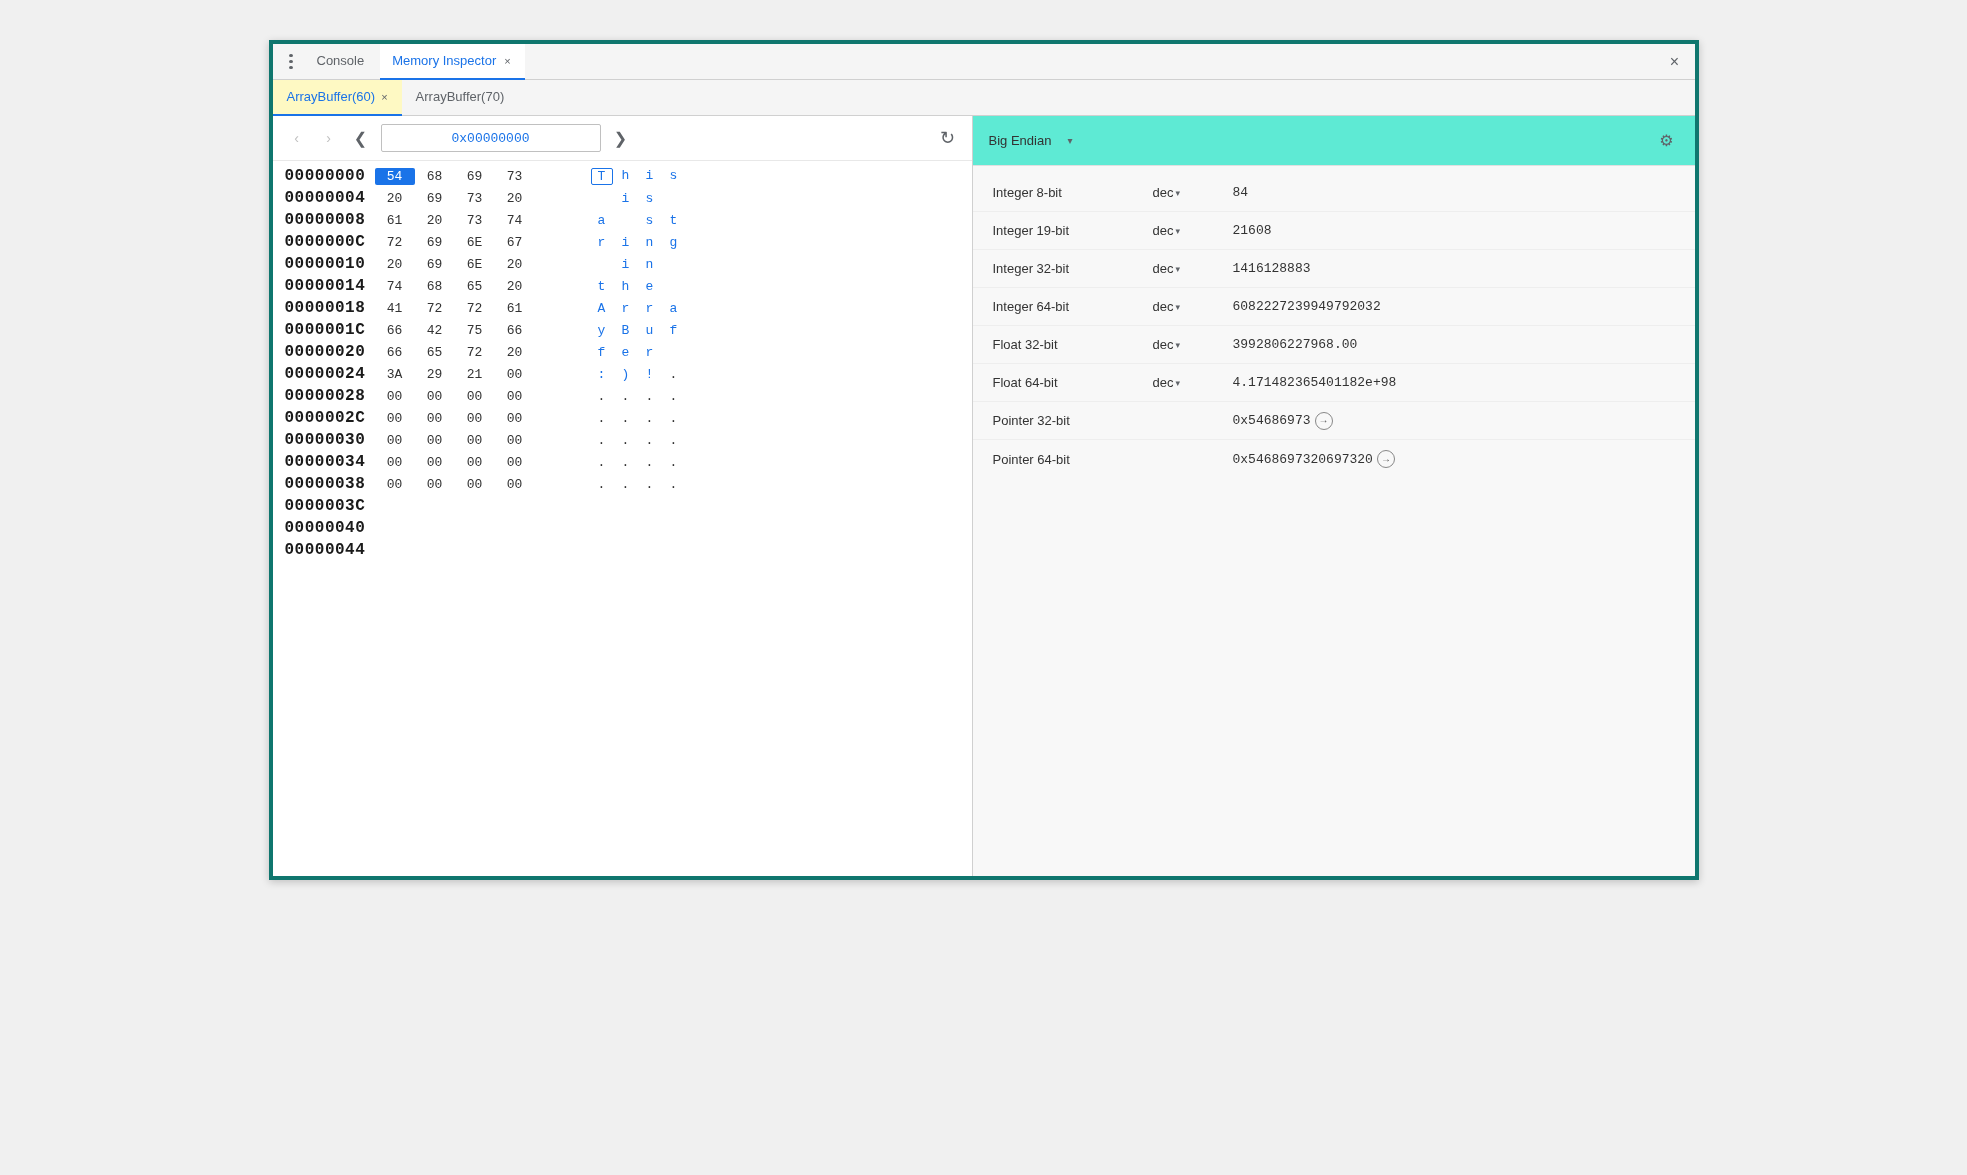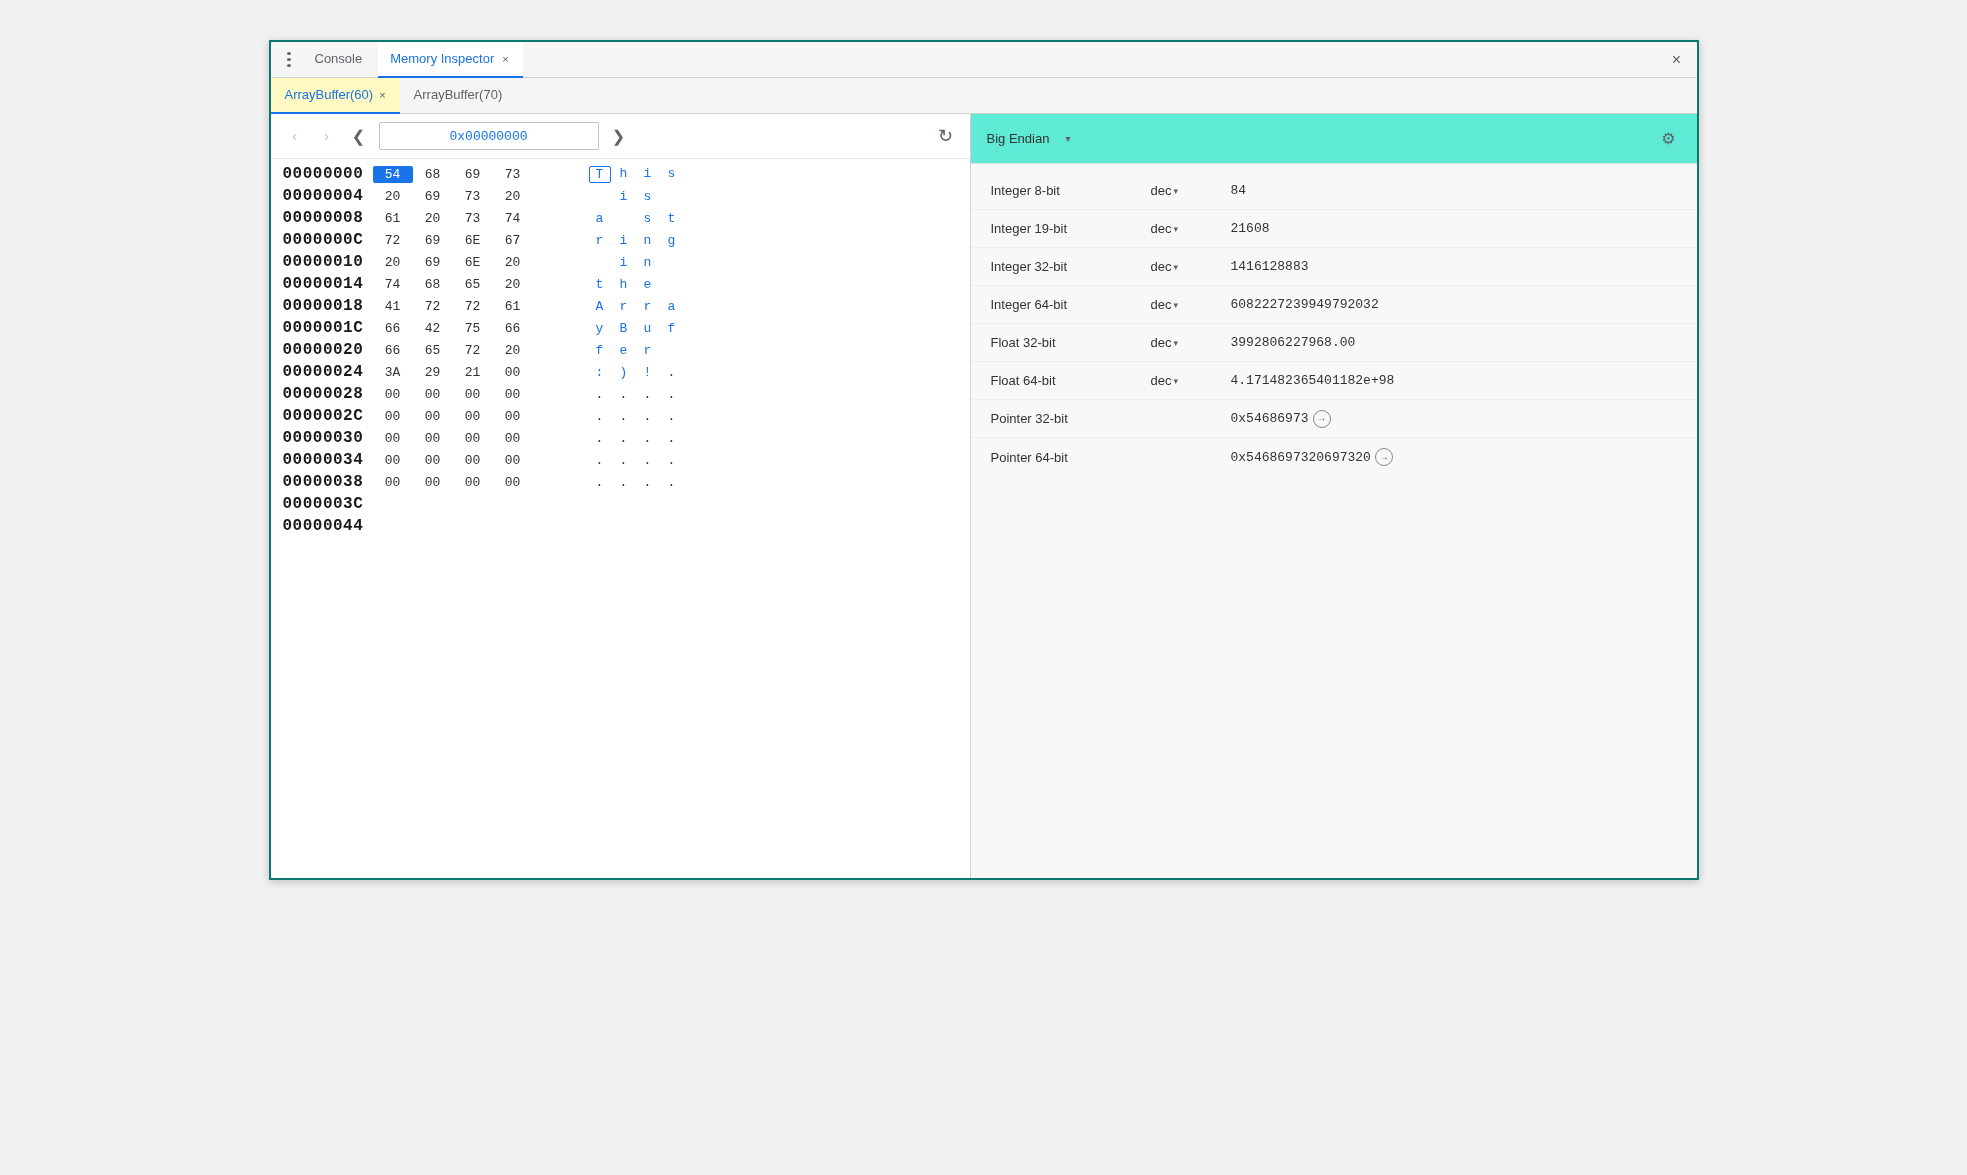--- a/index.html
+++ b/index.html
@@ -8,21 +8,21 @@
       font-size: 13px;
       background: #f0f0f0;
       width: 1967px;
       height: 1175px;
       overflow: hidden;
     }
     .devtools-window {
       width: 1430px;
       height: 840px;
       background: #ffffff;
-      border: 2px solid #0f766e;
+      border: 4px solid #0f766e;
       display: flex;
       flex-direction: column;
       margin: 40px auto;
       box-shadow: 0 2px 8px rgba(0,0,0,0.2);
     }
     
     .top-toolbar {
       display: flex;
       align-items: center;
       background: #f5f5f5;
@@ -610,20 +610,23 @@
               <span class="ascii-cell dot">.</span>
               <span class="ascii-cell dot">.</span>
               <span class="ascii-cell dot">.</span>
               <span class="ascii-cell dot">.</span>
             </div>
           </div>
           <div class="memory-row">
             <span class="row-address">0000003C</span>
           </div>
           <div class="memory-row">
+            <span class="row-address">00000040</span>
+          </div>
+          <div class="memory-row">
             <span class="row-address">00000044</span>
           </div>
         </div>
     </div>
 
     <div class="inspector-panel">
 
       <div class="inspector-header">
         <span class="endian-label">Big Endian</span>
         <div class="endian-dropdown">

